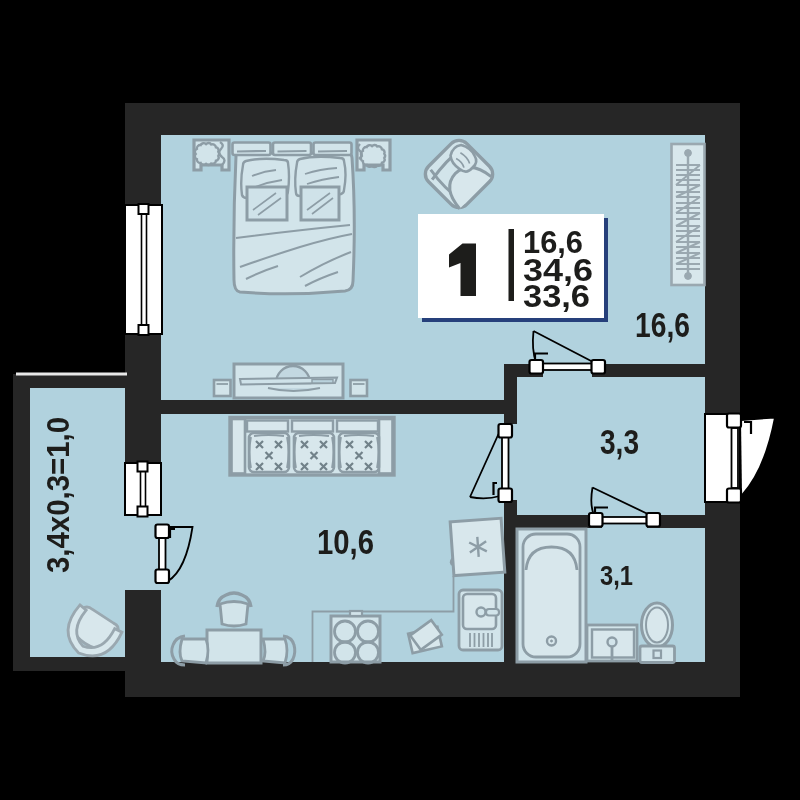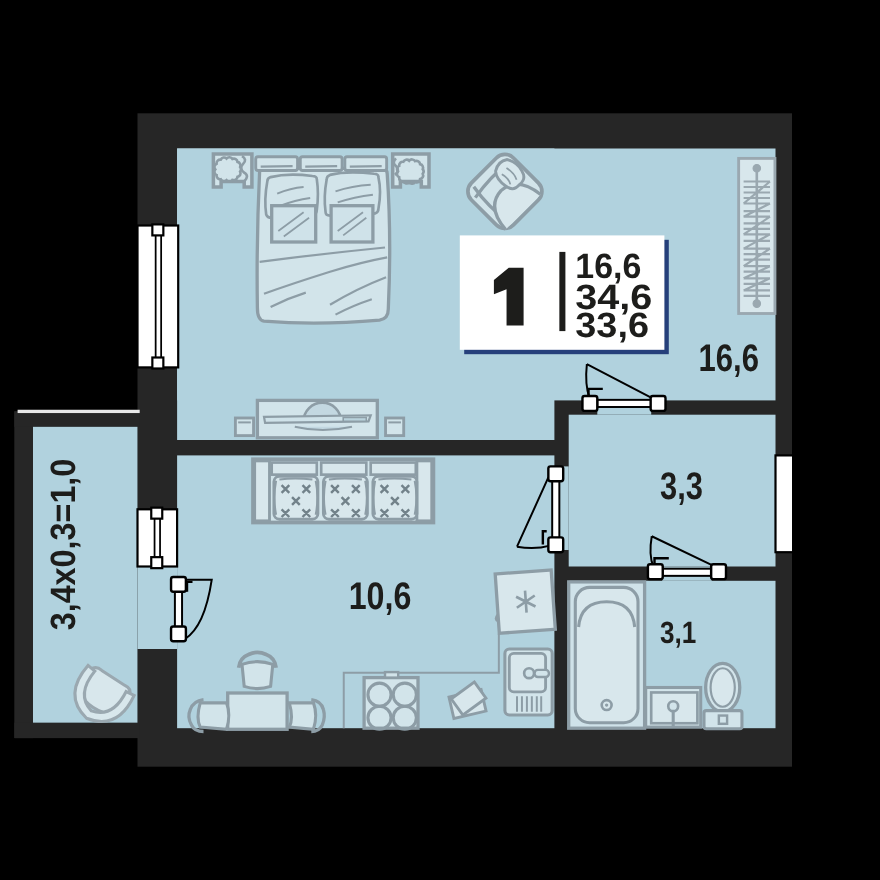--- a/index.html
+++ b/index.html
@@ -1,16 +1,16 @@
 <!DOCTYPE html>
 <html><head>
 <meta charset="utf-8">
 <style>
   html,body{margin:0;padding:0;background:#000;}
-  .wrap{position:relative;width:720px;height:800px;background:#000;overflow:hidden;}
+  .wrap{position:relative;width:800px;height:800px;background:#000;overflow:hidden;}
   svg{position:absolute;left:0;top:0;}
   text{font-family:"Liberation Sans", sans-serif;font-weight:bold;fill:#1d1d1b;}
 </style>
 </head>
 <body>
 <div class="wrap">
 <svg width="800" height="800" viewBox="0 0 800 800">
 
   <rect x="0" y="0" width="800" height="800" fill="#000000"></rect>
 

